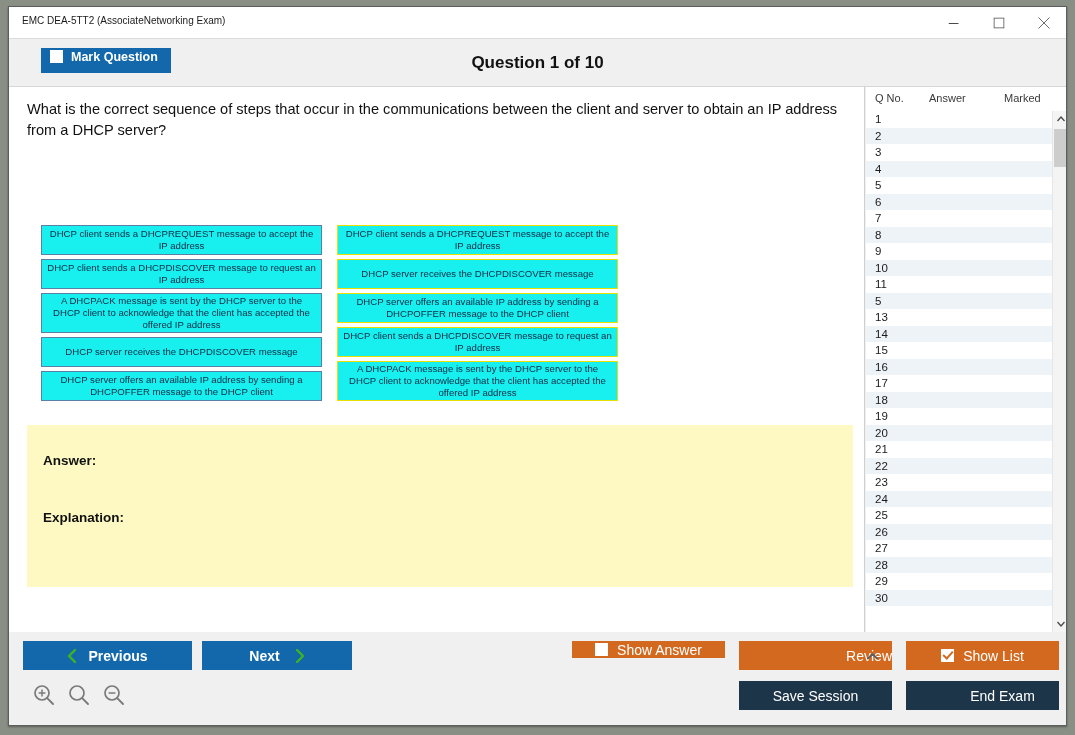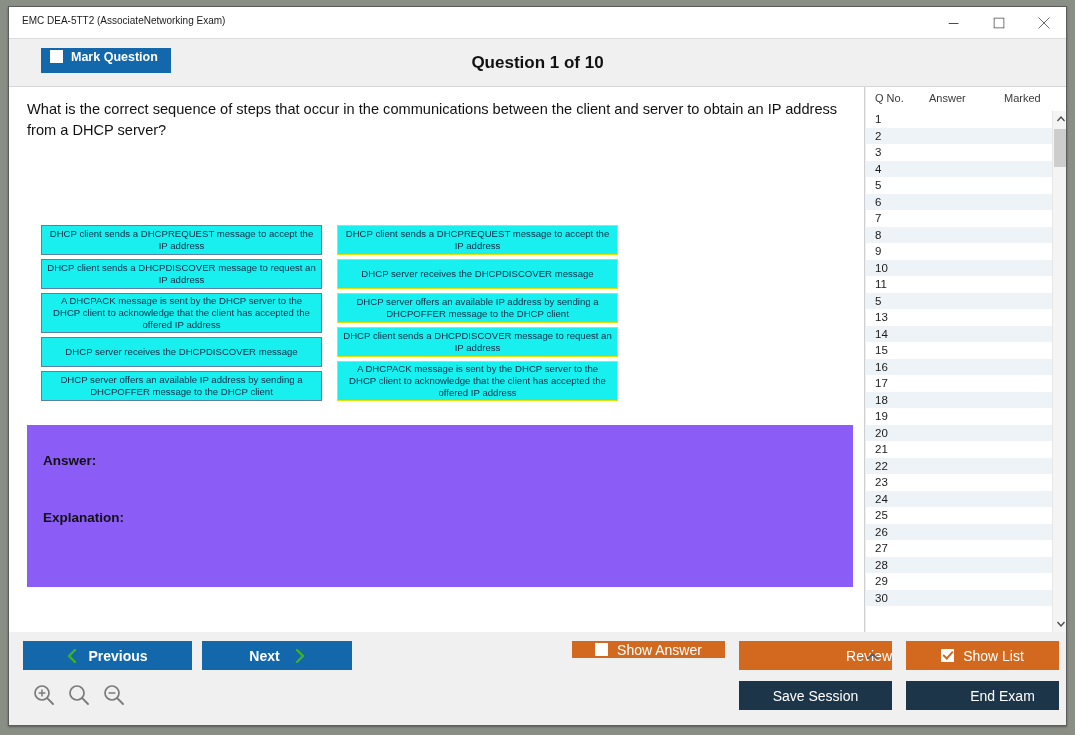--- a/index.html
+++ b/index.html
@@ -104,21 +104,21 @@
   #col-left  .obox { border: 1px solid #5b7fa6; }
   #col-right .obox { border: 1px solid #e8e000; }
 
   .h2 { height: 30px; }
   .h3 { height: 40px; }
 
   
   #answer-panel {
     position: absolute; left: 18px; top: 338px;
     width: 826px; height: 162px;
-    background: #8b5cf6;
+    background: #fef9c3;
   }
   #answer-label      { position: absolute; left: 16px; top: 28px; font-size: 13.5px; font-weight: bold; color: #111; }
   #explanation-label { position: absolute; left: 16px; top: 85px; font-size: 13.5px; font-weight: bold; color: #111; }
 
   
   #qlist {
     position: absolute; left: 857px; top: 80px;
     width: 202px; height: 545px;
     background: #ffffff;
   }

